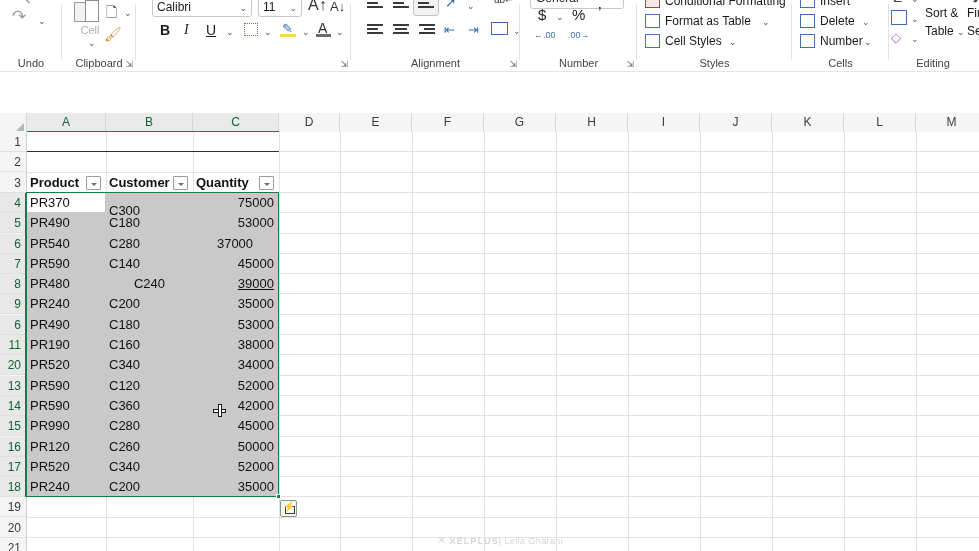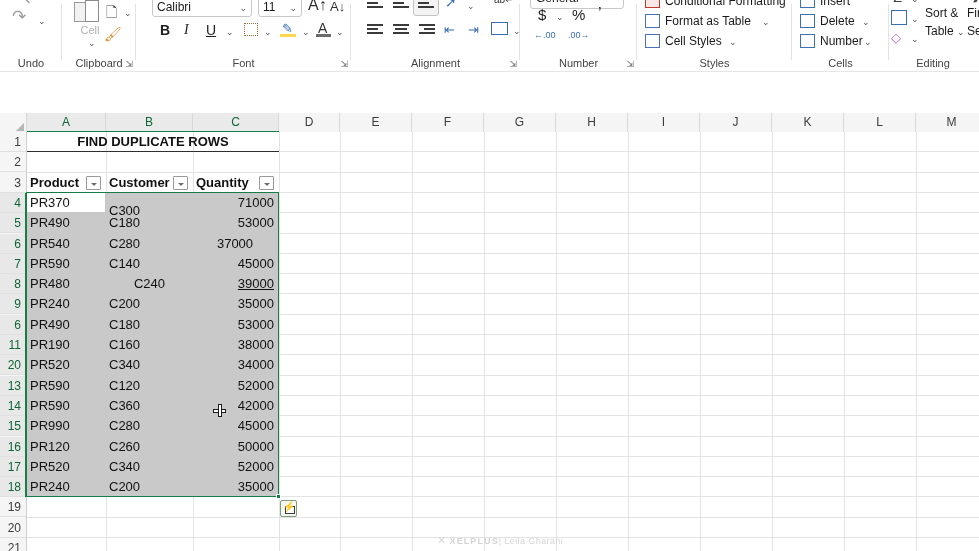--- a/index.html
+++ b/index.html
@@ -308,21 +308,20 @@
     <div class="chev" style="position:absolute; left:90px; top:27px;">⌄</div>
     <div style="position:absolute; left:108px; top:23px; width:14px; height:13px; border:1.3px dotted #9a6a3a;"></div>
     <div class="chev" style="position:absolute; left:128px; top:27px;">⌄</div>
     <div style="position:absolute; left:146px; top:21px; font-size:13px; color:#3b6fb5;">✎</div>
     <div style="position:absolute; left:144px; top:34px; width:16px; height:3px; background:#ffd54a;"></div>
     <div class="chev" style="position:absolute; left:166px; top:27px;">⌄</div>
     <div style="position:absolute; left:182px; top:20px; font-size:14px; color:#333;">A</div>
     <div style="position:absolute; left:180px; top:34px; width:15px; height:3px; background:#6b6b6b;"></div>
     <div class="chev" style="position:absolute; left:200px; top:27px;">⌄</div>
 
-    <div class="glabel">Font</div>
     <div class="dlauncher">⇲</div>
     <div class="gdiv"></div>
   </div>
 
   <div class="rgroup" id="g-align">
     <div class="alignico" style="left:16px; top:-2px;">
       <i style="top:4px; width:11px"></i>
         <i style="top:8px; width:16px"></i>
     </div>
     <div class="alignico" style="left:42px; top:-2px;">
@@ -517,36 +516,35 @@
       <div class="gline-v" style="left: 313px;"></div>
       <div class="gline-v" style="left: 252px;"></div>
       <div class="gline-v" style="left: 166px;"></div>
       <div class="gline-v" style="left: 79px;"></div>
     <div id="selblock" style="left: 0px; top: 60.9px; width: 251px; height: 303.5px;"></div>
     <div id="activecell" style="left: 0px; top: 60.9px; width: 78px; height: 19.3px;"></div>
     <div id="titleline" style="left: 0px; width: 252px; top: 19.3px;"></div>
     <div id="hdrline" style="left: 0px; width: 252px; top: 59.9px;"></div>
     <div id="selborder" style="left: -1px; top: 59.9px; width: 253px; height: 305.5px;"></div>
     <div id="selhandle" style="left: 249px; top: 362.4px;"></div>
-  <div class="cell title" style="left: 0px; width: 252px; top: 0px;">FIND DUPLICATE ROWS</div>
       <div class="cell hdr" style="left: 0px; width: 79px; top: 40.6px;">Product</div>
       <div class="filterbtn" style="left: 59px; top: 43.6px;">
         <div class="fb-tri"></div>
       </div>
       <div class="cell hdr" style="left: 79px; width: 87px; top: 40.6px;">Customer</div>
       <div class="filterbtn" style="left: 146px; top: 43.6px;">
         <div class="fb-tri"></div>
       </div>
       <div class="cell hdr" style="left: 166px; width: 86px; top: 40.6px;">Quantity</div>
       <div class="filterbtn" style="left: 232px; top: 43.6px;">
         <div class="fb-tri"></div>
       </div>
       <div class="cell " style="left: 0px; width: 79px; top: 60.9px;">PR370</div>
       <div class="cell " style="left: 79px; width: 87px; top: 60.9px; margin-top: 8px;">C300</div>
-      <div class="cell num" style="left: 166px; width: 86px; top: 60.9px;">71000</div>
+      <div class="cell num" style="left: 166px; width: 86px; top: 60.9px;">75000</div>
       <div class="cell " style="left: 0px; width: 79px; top: 81.2px;">PR490</div>
       <div class="cell " style="left: 79px; width: 87px; top: 81.2px;">C180</div>
       <div class="cell num" style="left: 166px; width: 86px; top: 81.2px;">53000</div>
       <div class="cell " style="left: 0px; width: 79px; top: 101.5px;">PR540</div>
       <div class="cell " style="left: 79px; width: 87px; top: 101.5px;">C280</div>
       <div class="cell num" style="left: 166px; width: 86px; top: 101.5px; text-align: center;">37000</div>
       <div class="cell " style="left: 0px; width: 79px; top: 121.8px;">PR590</div>
       <div class="cell " style="left: 79px; width: 87px; top: 121.8px;">C140</div>
       <div class="cell num" style="left: 166px; width: 86px; top: 121.8px;">45000</div>
       <div class="cell " style="left: 0px; width: 79px; top: 142.1px;">PR480</div>

